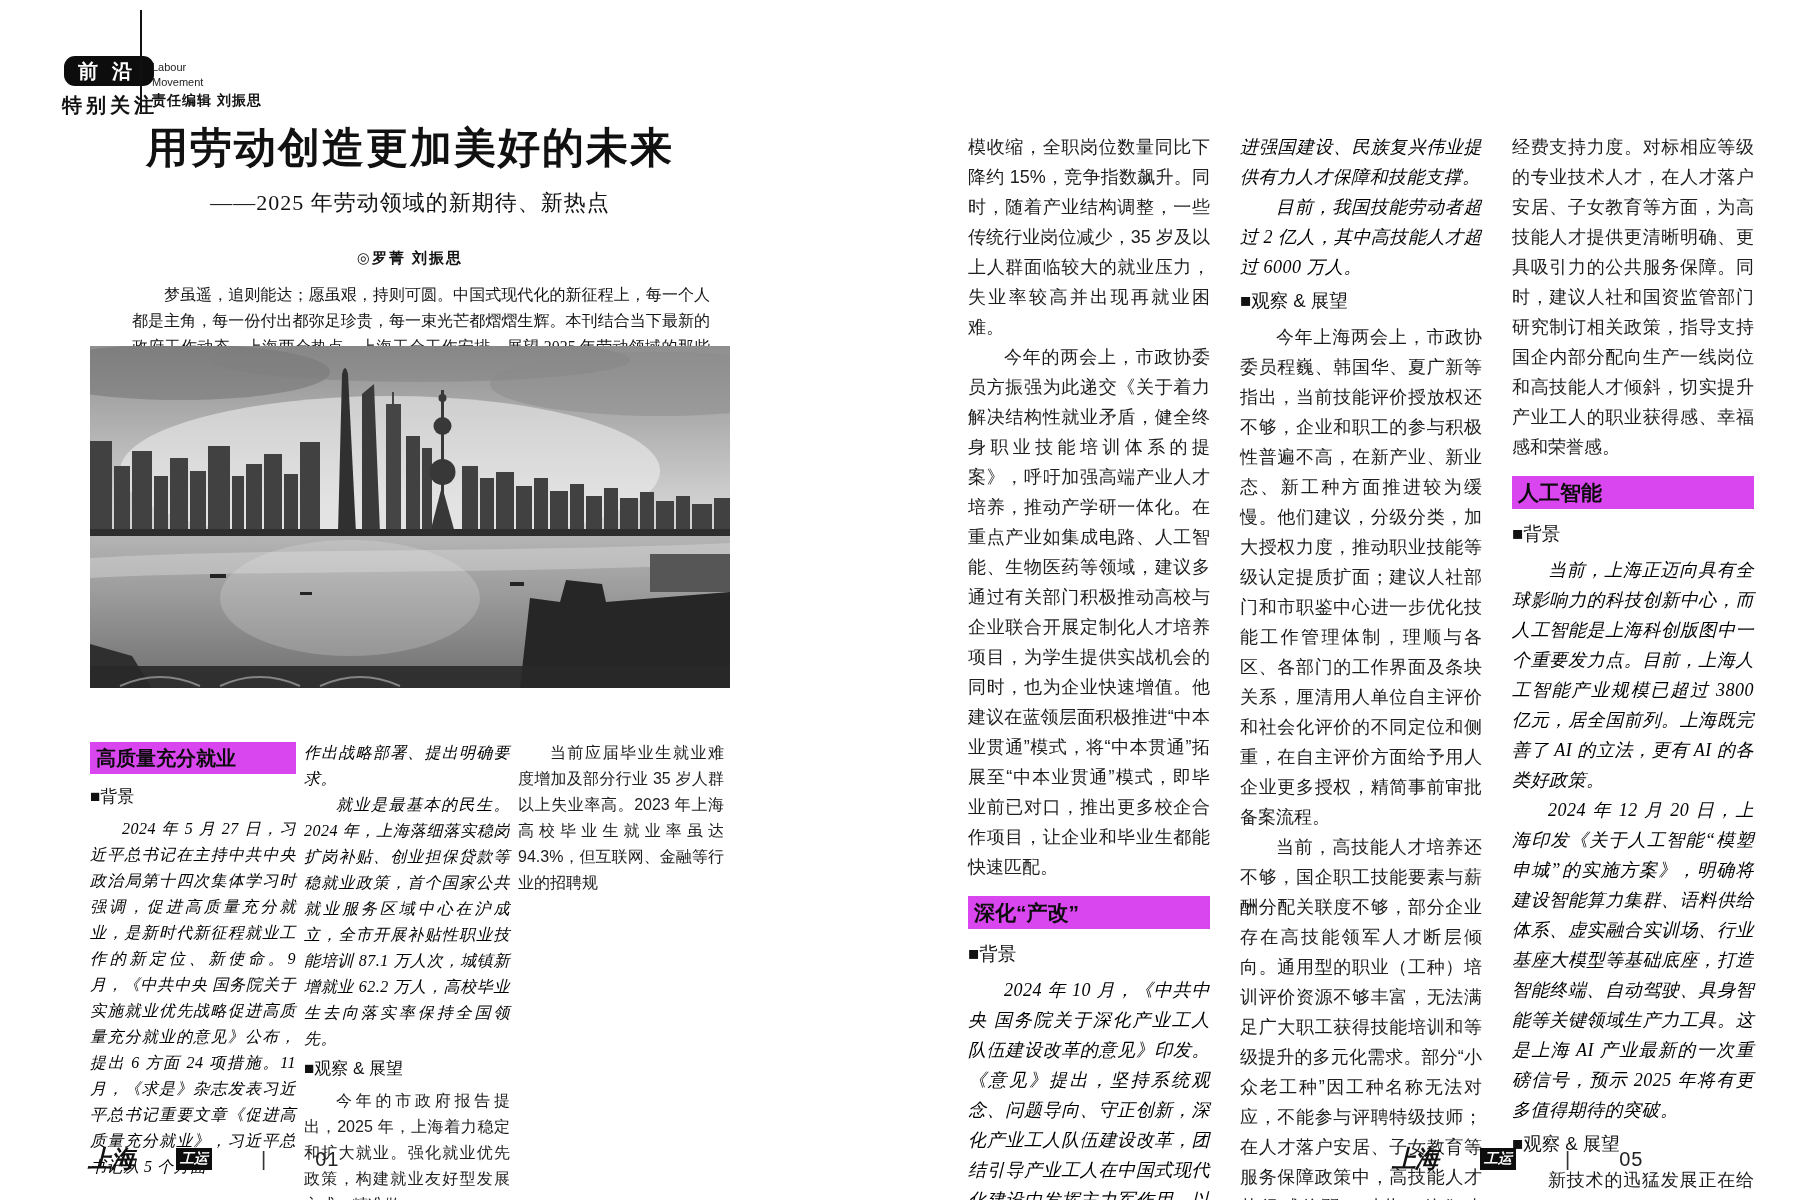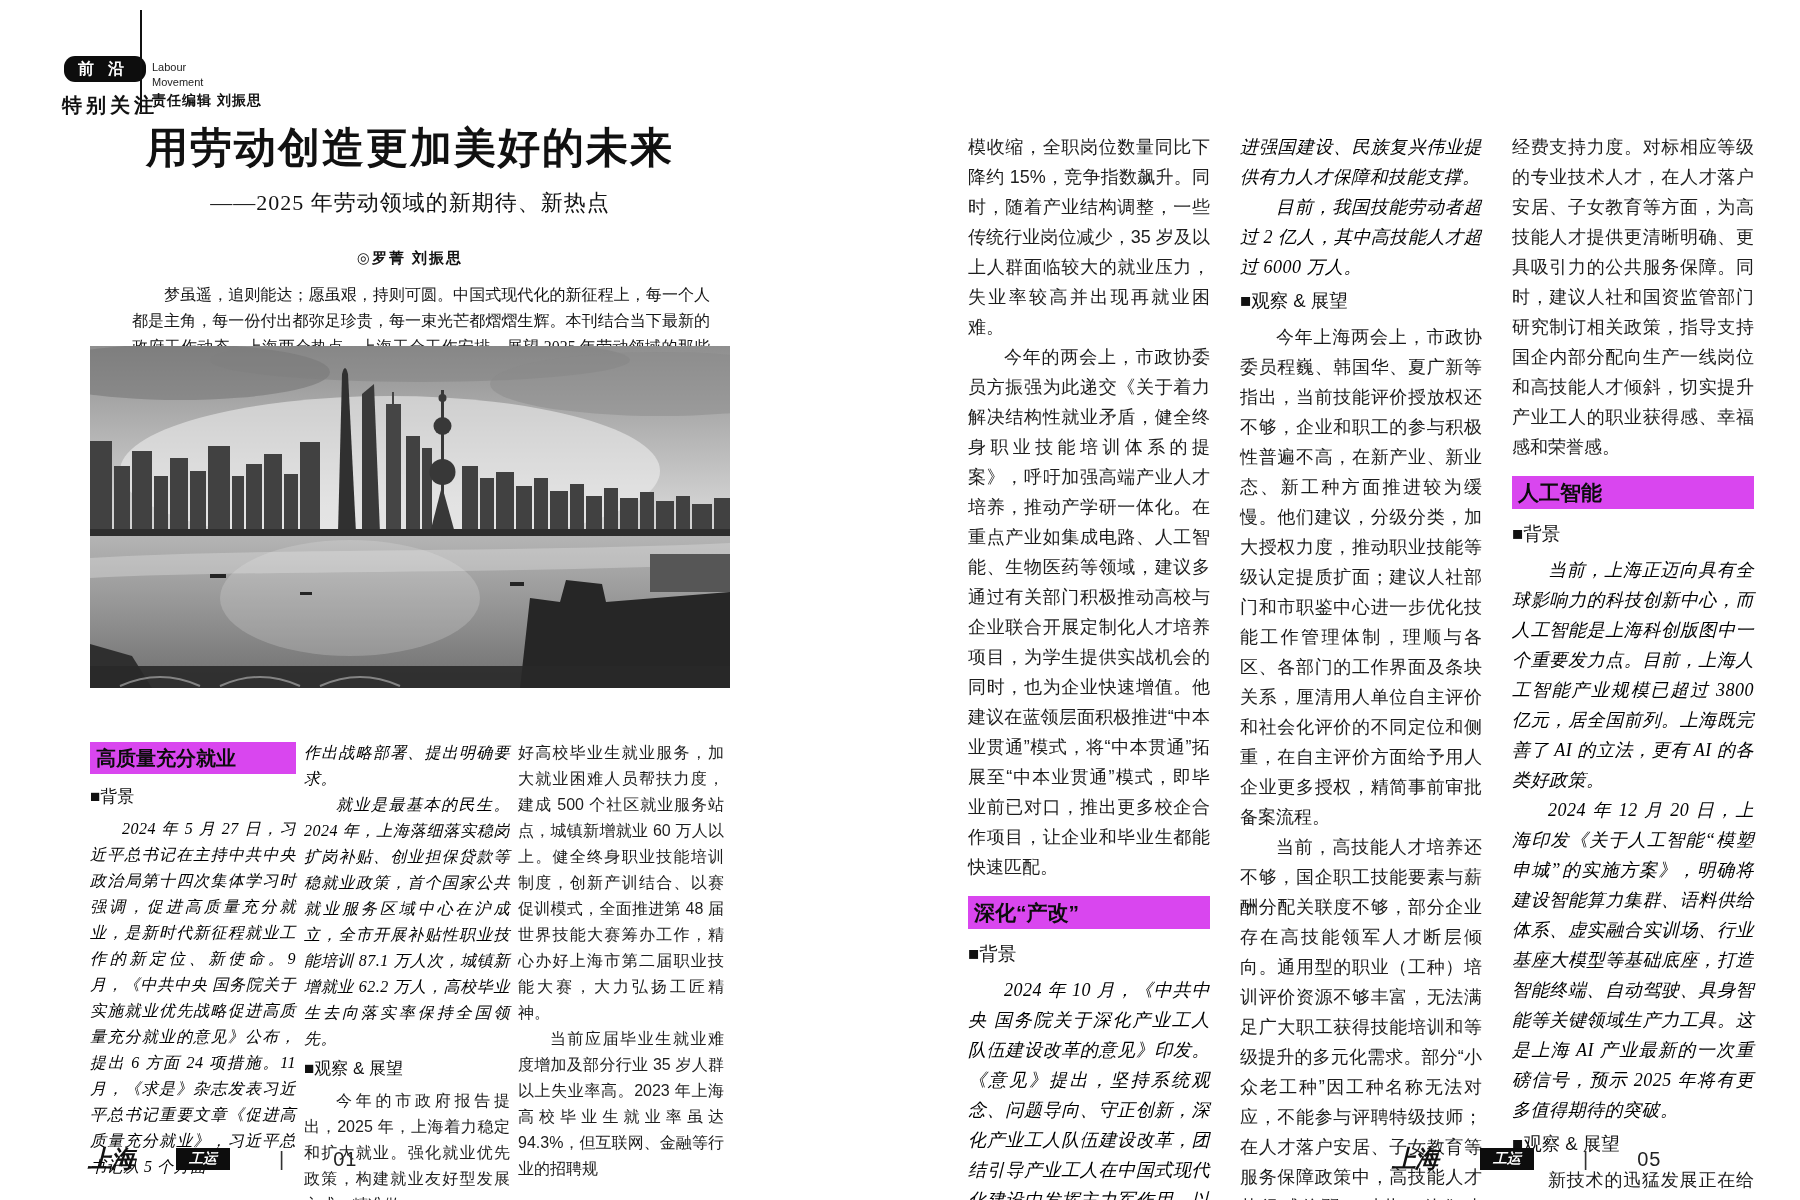--- a/index.html
+++ b/index.html
@@ -1,21 +1,21 @@
 <!DOCTYPE html>
 <html><head>
 <meta charset="utf-8">
 <style>
   html,body{margin:0;padding:0;background:#e9e9e9;}
   #spread{position:relative;width:1800px;height:1200px;background:#ffffff;overflow:hidden;
           font-family:"Liberation Sans","DejaVu Sans",sans-serif;color:#111;}
 
   
   .badge{position:absolute;left:64px;top:56px;background:#0d0d0d;color:#fff;
-         font-weight:bold;font-size:16px;line-height:1;padding:5px 8px 5px 14px;
+         font-weight:bold;font-size:20px;line-height:1;padding:5px 8px 5px 14px;
          border-radius:11px;letter-spacing:14px;}
   .kicker-cn{position:absolute;left:62px;top:92px;font-family:"Liberation Serif","DejaVu Serif",serif;
              font-weight:bold;font-size:20px;letter-spacing:4px;}
   .kicker-rule{position:absolute;left:140px;top:10px;width:2px;height:102px;background:#111;}
   .tag-en{position:absolute;left:152px;top:60px;font-size:11px;line-height:15px;color:#222;}
   .editor{position:absolute;left:152px;top:92px;font-weight:bold;font-size:14px;letter-spacing:1px;}
 
   
   .title{position:absolute;left:90px;top:120px;width:640px;text-align:center;
          font-family:"Liberation Serif","DejaVu Serif",serif;font-weight:900;
@@ -50,21 +50,21 @@
   .kai{font-family:"Liberation Serif","DejaVu Serif",serif;font-style:italic;
        letter-spacing:0.5px;color:#000;}
   .sans{color:#1d1d1d;}
 
   
   .footer{position:absolute;top:1143px;display:flex;align-items:center;gap:40px;}
   #footer-left{left:88px;} #footer-right{left:1392px;}
   .logo-part1{font-family:"Liberation Serif","DejaVu Serif",serif;font-style:italic;
               font-weight:900;font-size:24px;letter-spacing:-1px;}
   .logo-part2{background:#0d0d0d;color:#fff;font-weight:bold;font-size:14px;
-              padding:2px 13px;margin-left:2px;font-style:italic;}
+              padding:2px 4px;margin-left:2px;font-style:italic;}
   .pg-div{margin:0 9px;color:#333;font-size:20px;font-weight:300;}
   .pg-num{font-size:20px;color:#222;letter-spacing:1px;}
 </style>
 </head>
 <body>
 
 <div id="spread">
 
   <div class="badge">前沿</div>
   <div class="kicker-cn">特别关注</div>
@@ -160,21 +160,20 @@
       <div class="blk subhead">■背景</div>
       <div class="blk kai ind">2024 年 5 月 27 日，习近平总书记在主持中共中央政治局第十四次集体学习时强调，促进高质量充分就业，是新时代新征程就业工作的新定位、新使命。9 月，《中共中央 国务院关于实施就业优先战略促进高质量充分就业的意见》公布，提出 6 方面 24 项措施。11 月，《求是》杂志发表习近平总书记重要文章《促进高质量充分就业》，习近平总书记从 5 个方面</div>
     </div>
   <div id="l-col2" class="col l-col">
       <div class="blk kai">作出战略部署、提出明确要求。</div>
       <div class="blk kai ind">就业是最基本的民生。2024 年，上海落细落实稳岗扩岗补贴、创业担保贷款等稳就业政策，首个国家公共就业服务区域中心在沪成立，全市开展补贴性职业技能培训 87.1 万人次，城镇新增就业 62.2 万人，高校毕业生去向落实率保持全国领先。</div>
       <div class="blk subhead">■观察 &amp; 展望</div>
       <div class="blk sans ind">今年的市政府报告提出，2025 年，上海着力稳定和扩大就业。强化就业优先政策，构建就业友好型发展方式，精准做</div>
     </div>
   <div id="l-col3" class="col l-col">
-      <div class="blk sans">好高校毕业生就业服务，加大就业困难人员帮扶力度，建成 500 个社区就业服务站点，城镇新增就业 60 万人以上。健全终身职业技能培训制度，创新产训结合、以赛促训模式，全面推进第 48 届世界技能大赛筹办工作，精心办好上海市第二届职业技能大赛，大力弘扬工匠精神。</div>
       <div class="blk sans ind">当前应届毕业生就业难度增加及部分行业 35 岁人群以上失业率高。2023 年上海高校毕业生就业率虽达 94.3%，但互联网、金融等行业的招聘规</div>
     </div>
 
   <div id="r-col1" class="col r-col">
       <div class="blk sans">模收缩，全职岗位数量同比下降约 15%，竞争指数飙升。同时，随着产业结构调整，一些传统行业岗位减少，35 岁及以上人群面临较大的就业压力，失业率较高并出现再就业困难。</div>
       <div class="blk sans ind">今年的两会上，市政协委员方振强为此递交《关于着力解决结构性就业矛盾，健全终身职业技能培训体系的提案》，呼吁加强高端产业人才培养，推动产学研一体化。在重点产业如集成电路、人工智能、生物医药等领域，建议多通过有关部门积极推动高校与企业联合开展定制化人才培养项目，为学生提供实战机会的同时，也为企业快速增值。他建议在蓝领层面积极推进“中本业贯通”模式，将“中本贯通”拓展至“中本业贯通”模式，即毕业前已对口，推出更多校企合作项目，让企业和毕业生都能快速匹配。</div>
       <div class="blk sec-bar">深化“产改”</div>
       <div class="blk subhead">■背景</div>
       <div class="blk kai ind">2024 年 10 月，《中共中央 国务院关于深化产业工人队伍建设改革的意见》印发。《意见》提出，坚持系统观念、问题导向、守正创新，深化产业工人队伍建设改革，团结引导产业工人在中国式现代化建设中发挥主力军作用。以培养更多大国工匠和各级工匠人才为引领，带动一流产业技术工人队伍建设，为以中国式现代化全面推</div>
     </div>

